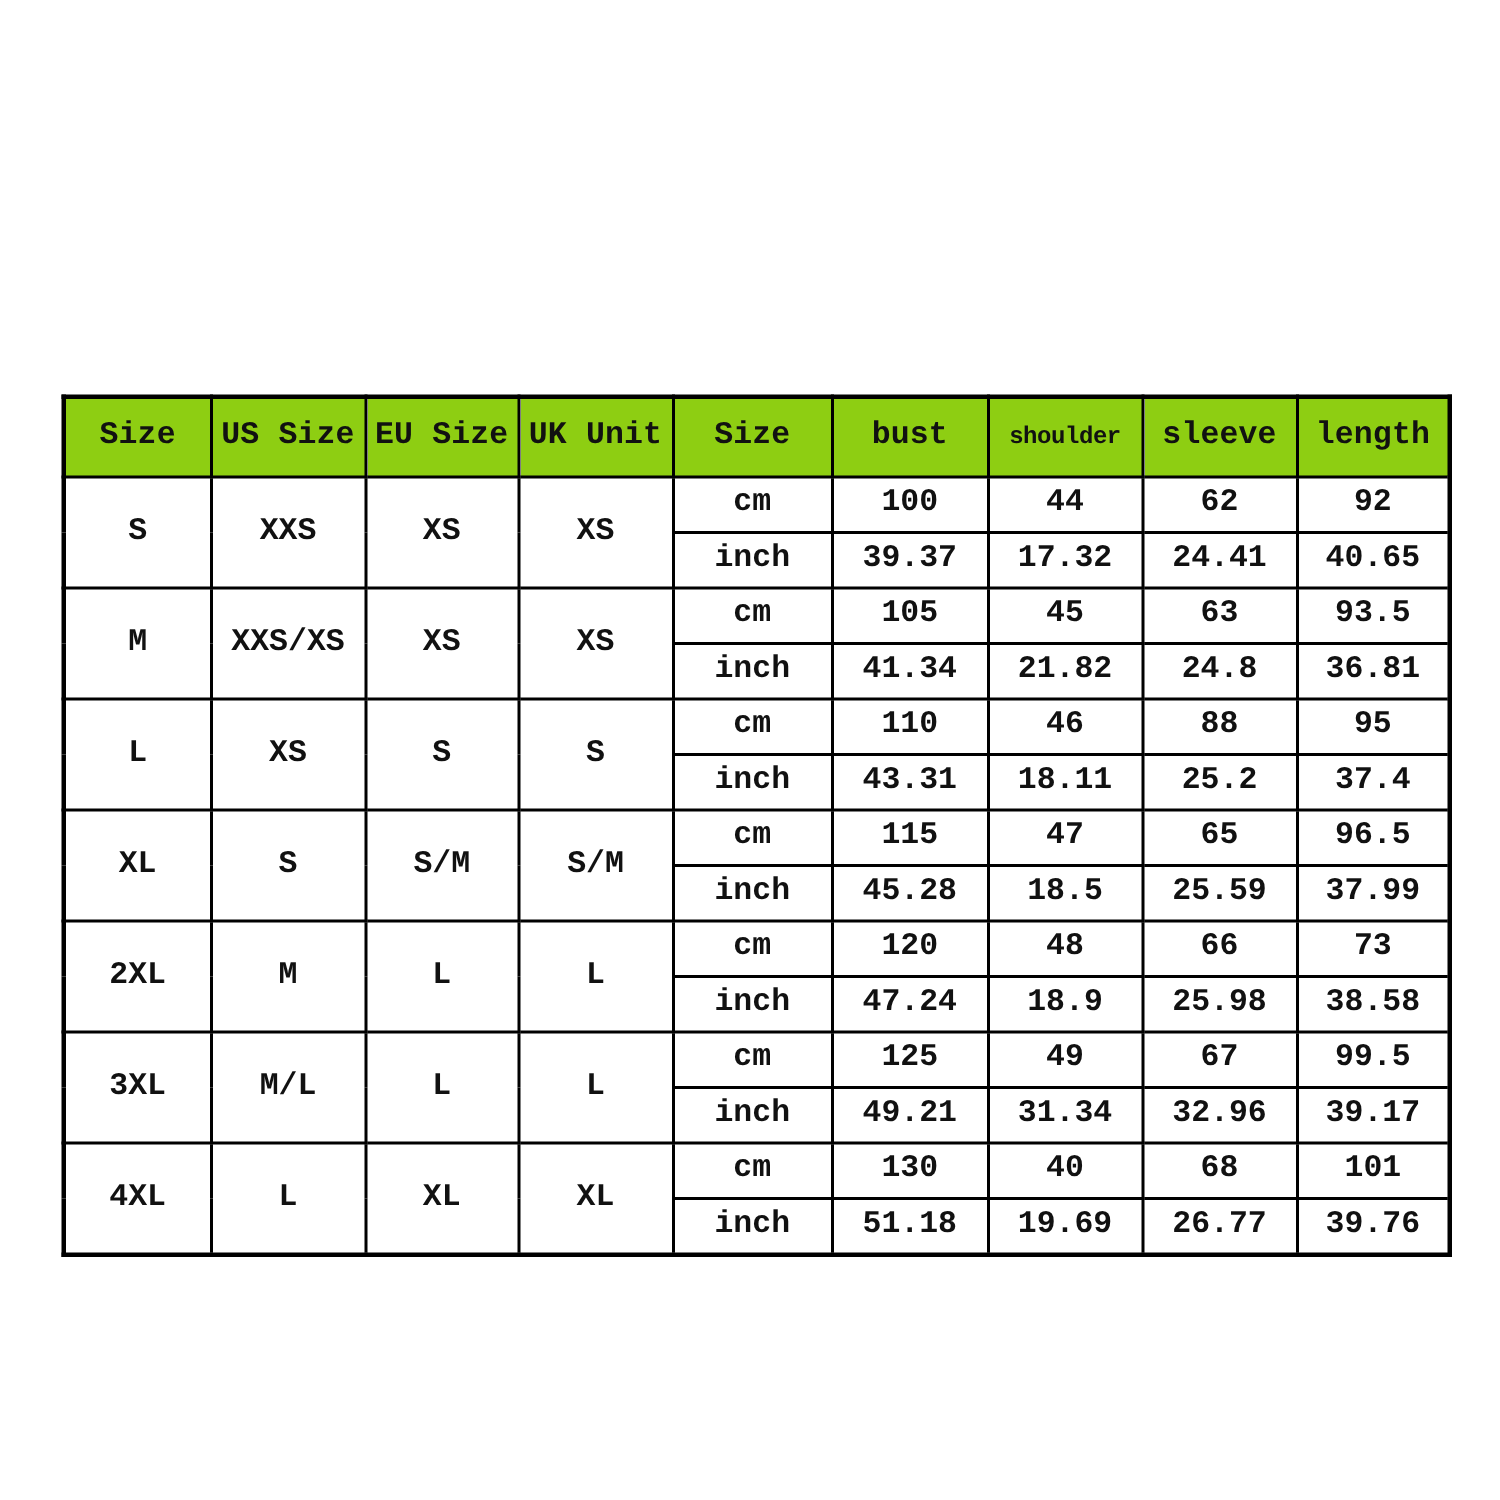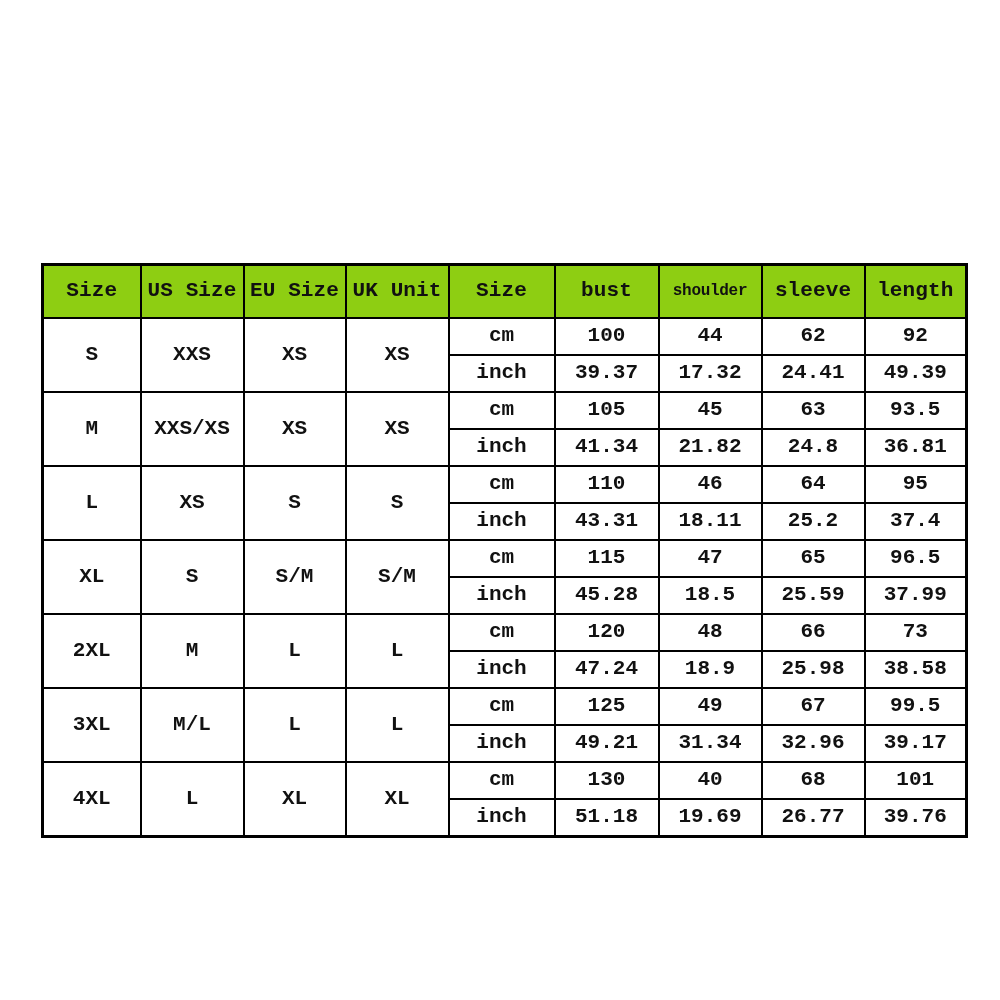--- a/index.html
+++ b/index.html
@@ -127,21 +127,21 @@
           <td class="meas">100</td>
           <td class="meas">44</td>
           <td class="meas">62</td>
           <td class="meas">92</td>
         </tr>
         <tr class="subrow">
           <td class="unitcell">inch</td>
           <td class="meas">39.37</td>
           <td class="meas">17.32</td>
           <td class="meas">24.41</td>
-          <td class="meas">49.39</td>
+          <td class="meas">40.65</td>
         </tr>
         <tr class="subrow">
           <td rowspan="2" class="sizecell">M</td>
           <td rowspan="2" class="sizecell">XXS/XS</td>
           <td rowspan="2" class="sizecell">XS</td>
           <td rowspan="2" class="sizecell">XS</td>
           <td class="unitcell">cm</td>
           <td class="meas">105</td>
           <td class="meas">45</td>
           <td class="meas">63</td>
@@ -155,21 +155,21 @@
           <td class="meas">36.81</td>
         </tr>
         <tr class="subrow">
           <td rowspan="2" class="sizecell">L</td>
           <td rowspan="2" class="sizecell">XS</td>
           <td rowspan="2" class="sizecell">S</td>
           <td rowspan="2" class="sizecell">S</td>
           <td class="unitcell">cm</td>
           <td class="meas">110</td>
           <td class="meas">46</td>
-          <td class="meas">64</td>
+          <td class="meas">88</td>
           <td class="meas">95</td>
         </tr>
         <tr class="subrow">
           <td class="unitcell">inch</td>
           <td class="meas">43.31</td>
           <td class="meas">18.11</td>
           <td class="meas">25.2</td>
           <td class="meas">37.4</td>
         </tr>
         <tr class="subrow">

